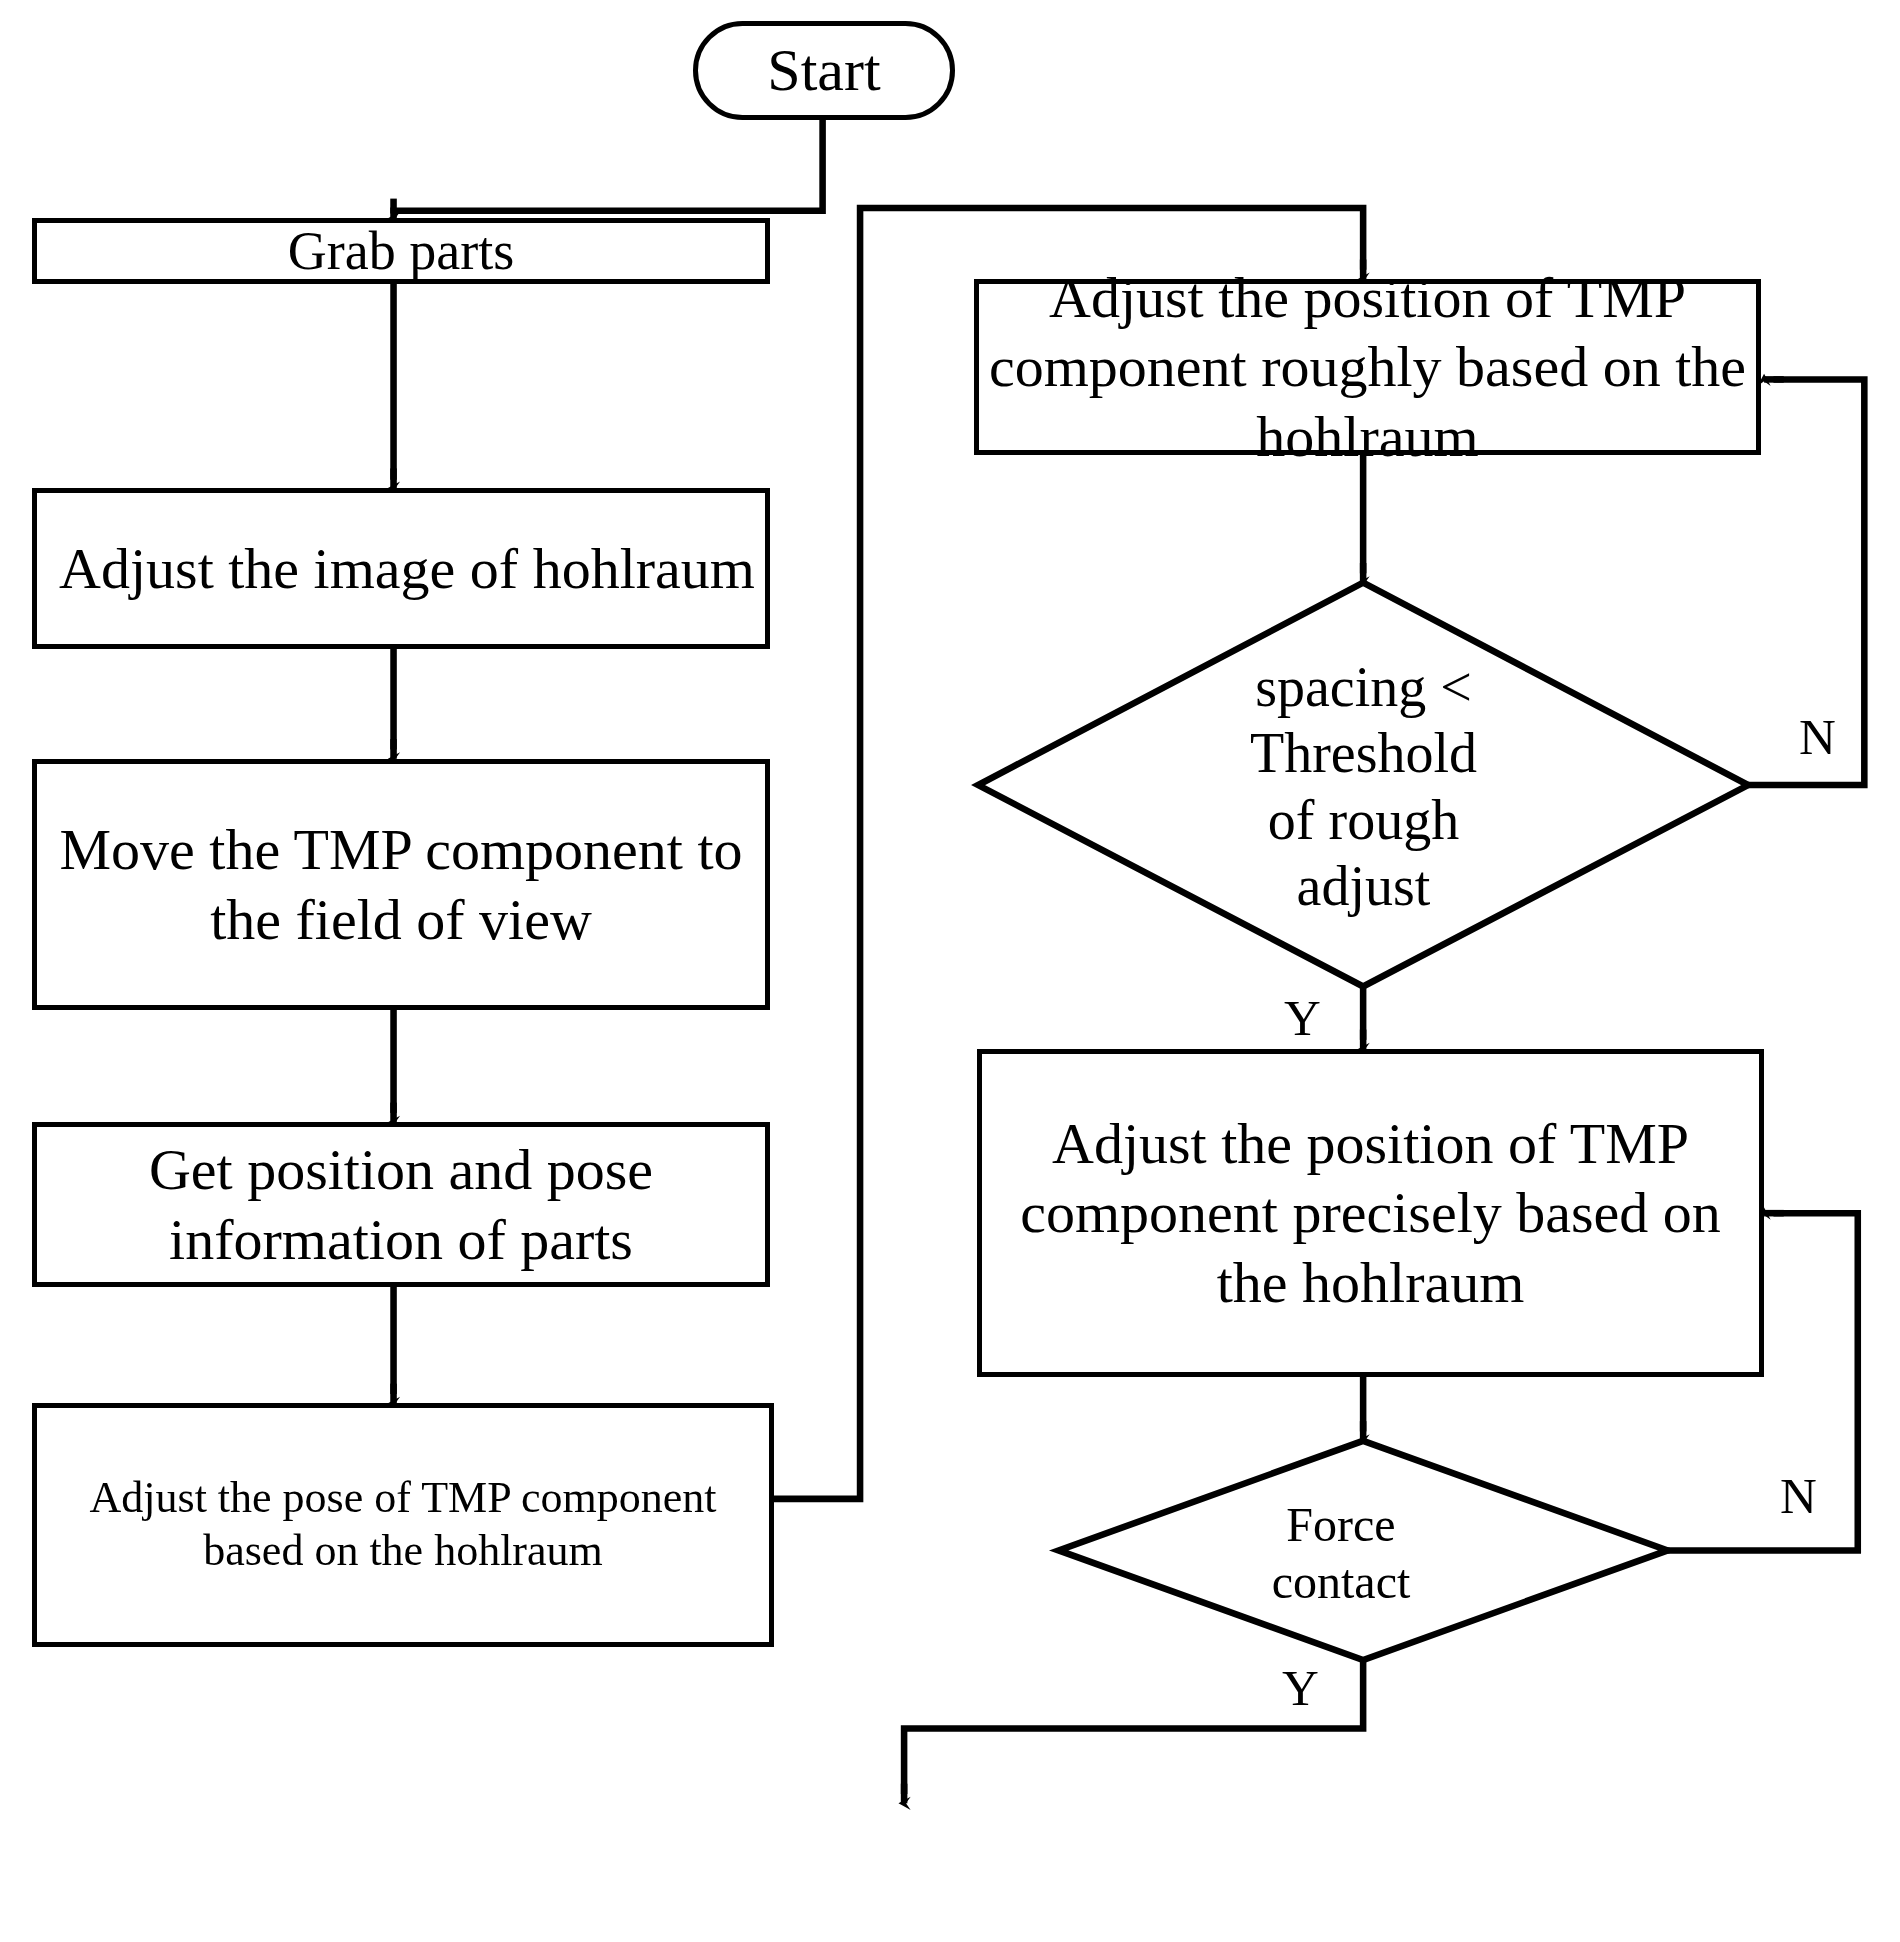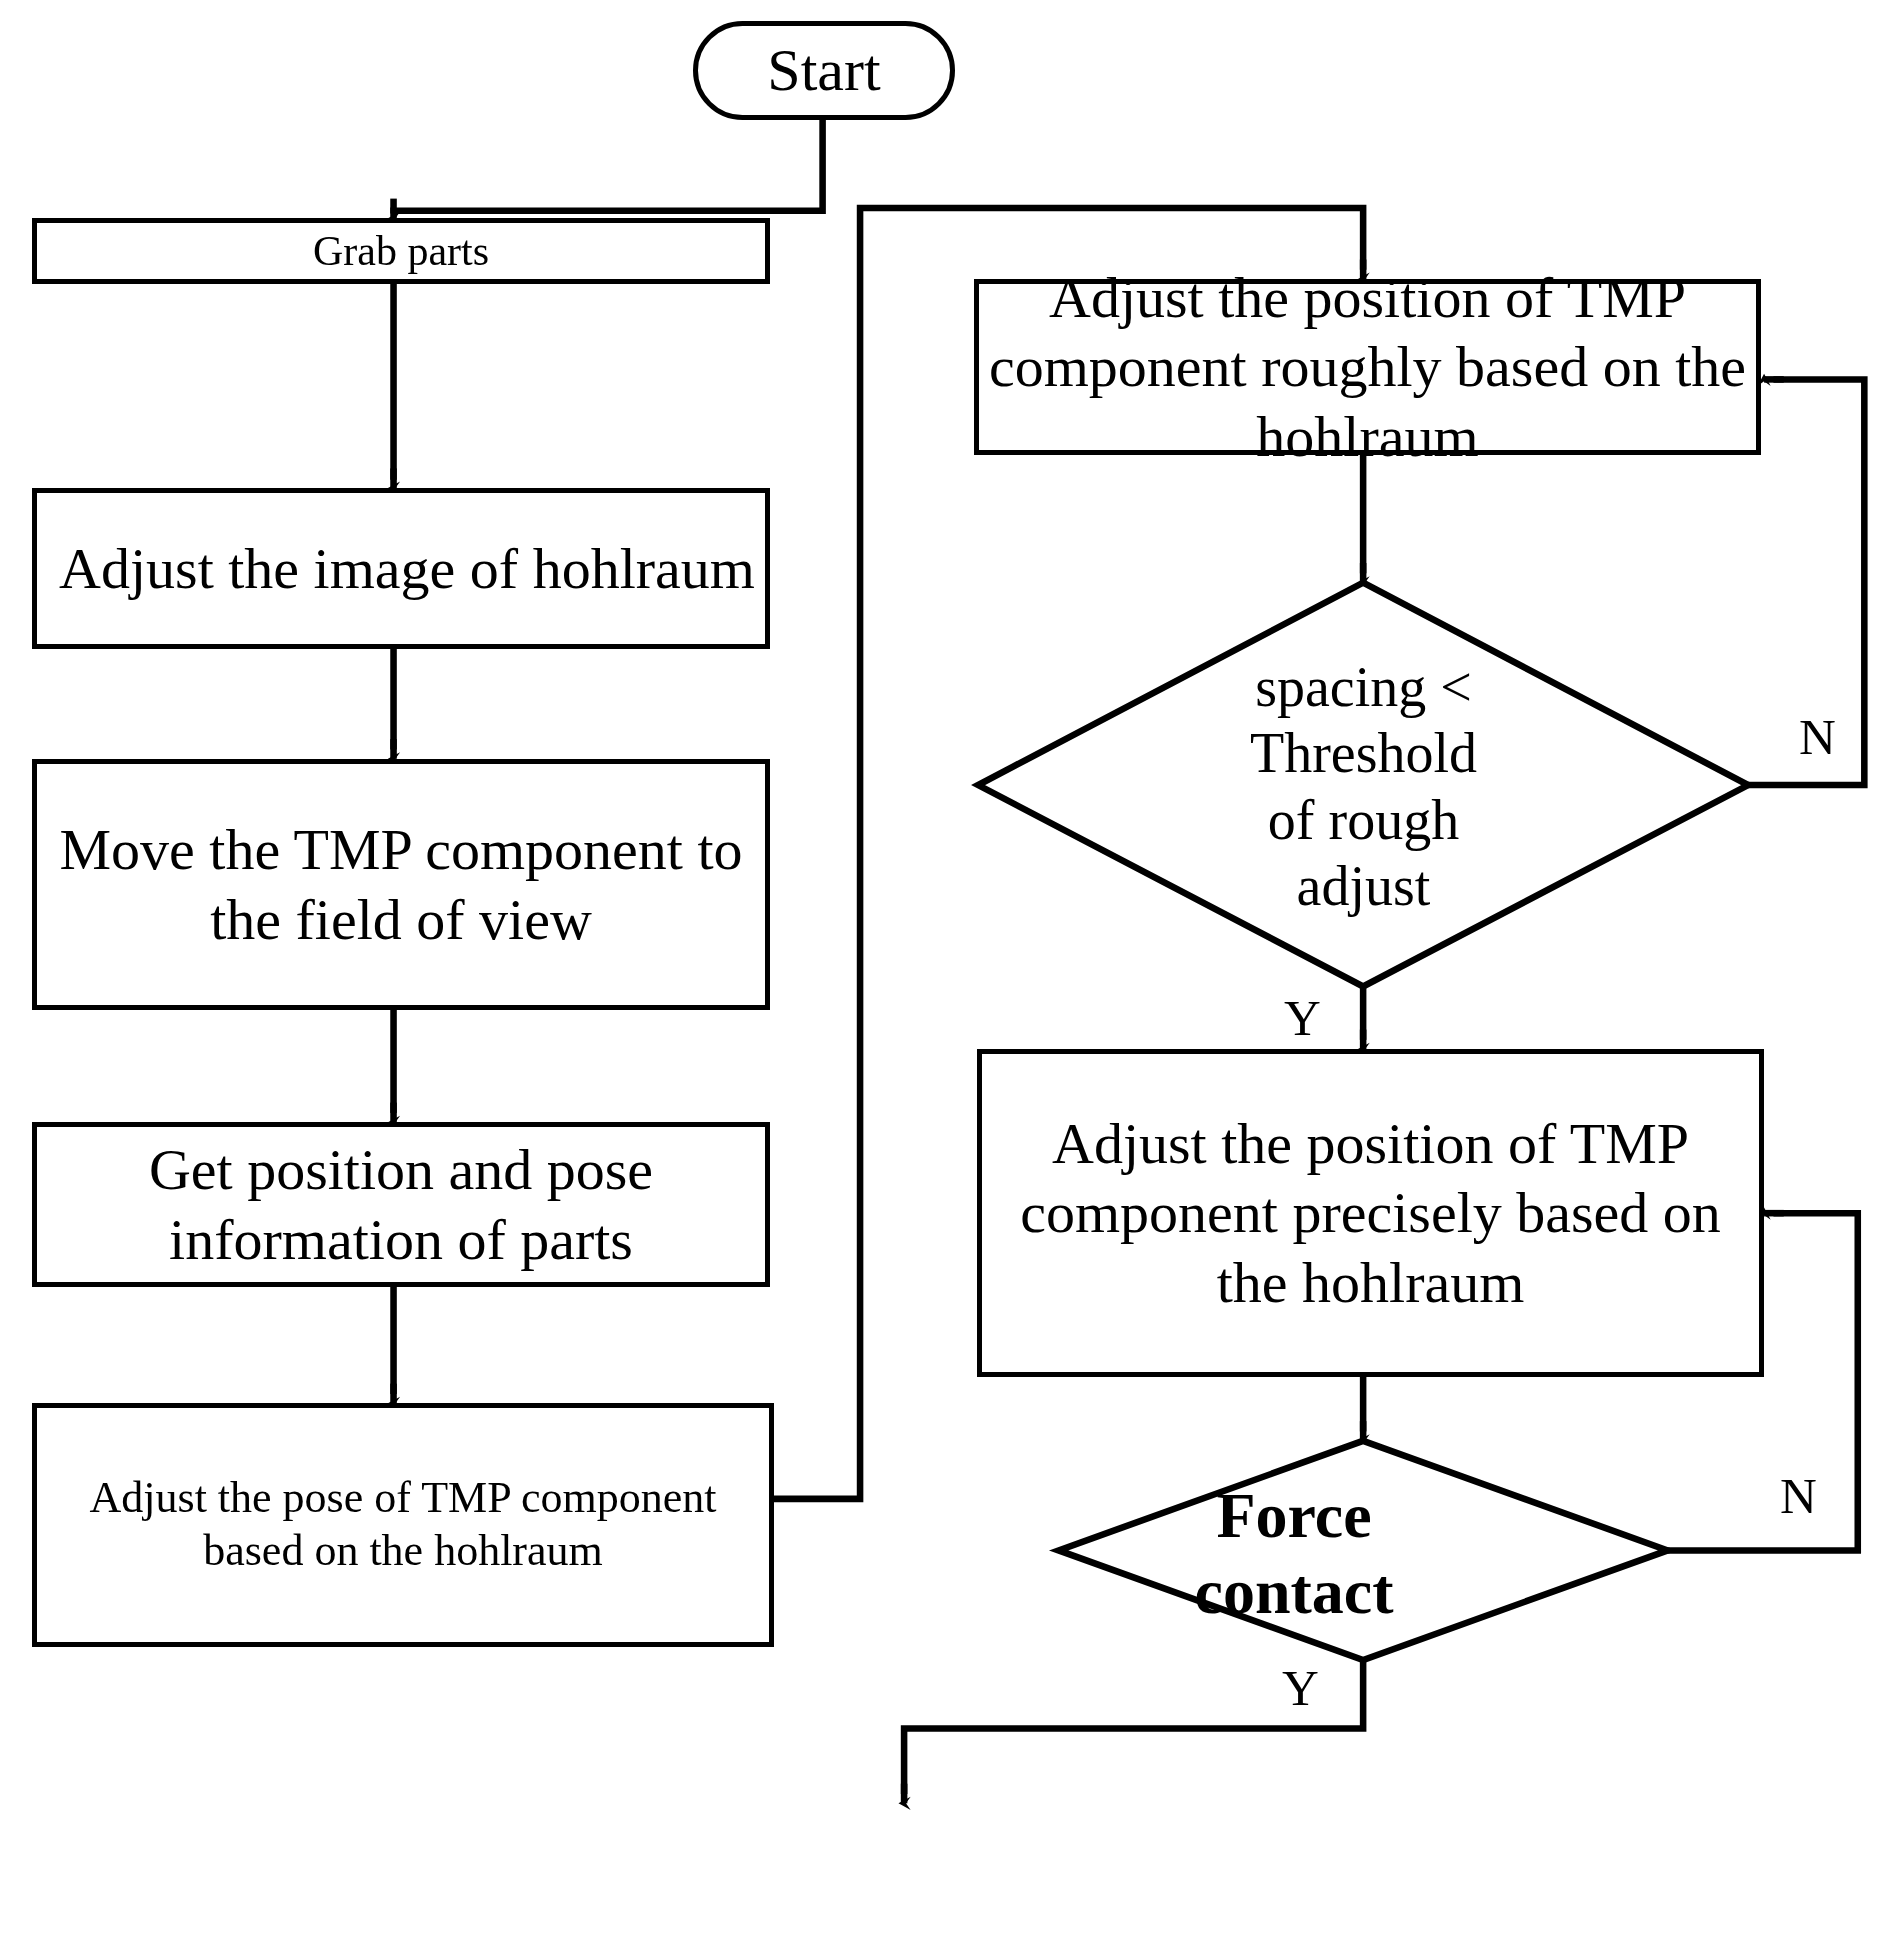--- a/index.html
+++ b/index.html
@@ -68,21 +68,21 @@
     <polygon points="1455,622 1866,838 1455,1053 1044,838" fill="#fff" stroke="#000" stroke-width="7"></polygon>
 
     <polygon points="1455,1538 1780,1655 1455,1772 1130,1655" fill="#fff" stroke="#000" stroke-width="7"></polygon>
   </svg>
 
   <div class="node term" style="left:693px;top:20.6px;width:262px;height:99px;font-size:60px;">
     <span class="txt">Start</span>
   </div>
 
 
-  <div class="node proc" style="left:32px;top:218px;width:738px;height:66px;font-size:42px;">
+  <div class="node proc" style="left:32px;top:218px;width:738px;height:66px;font-size:54px;">
     <span class="txt">Grab parts</span>
   </div>
 
   <div class="node proc" style="left:32px;top:488px;width:738px;height:161px;font-size:58px;padding-left:12px;">
     <span class="txt">Adjust the image of hohlraum</span>
   </div>
 
   <div class="node proc" style="left:32px;top:759px;width:738px;height:251px;font-size:58px;">
     <span class="txt">Move the TMP component to the field of view</span>
   </div>
@@ -105,21 +105,21 @@
 
   <div class="diamond-text" style="left:1162px;top:618px;width:403px;height:337px;font-size:56px;">
     <div>
       <span>spacing &lt;</span>
       <span>Threshold</span>
       <span>of rough</span>
       <span>adjust</span>
     </div>
   </div>
 
-  <div class="diamond-text" style="left:1102px;top:1460px;width:384px;height:187px;font-size:64px;font-weight:bold;">
+  <div class="diamond-text" style="left:1149px;top:1460px;width:384px;height:187px;font-size:48px;">
     <div>
       <span>Force</span>
       <span>contact</span>
     </div>
   </div>
 
   <div class="lbl" style="left:1799px;top:712px;">N</div>
 
   <div class="lbl" style="left:1284px;top:993px;">Y</div>
 

